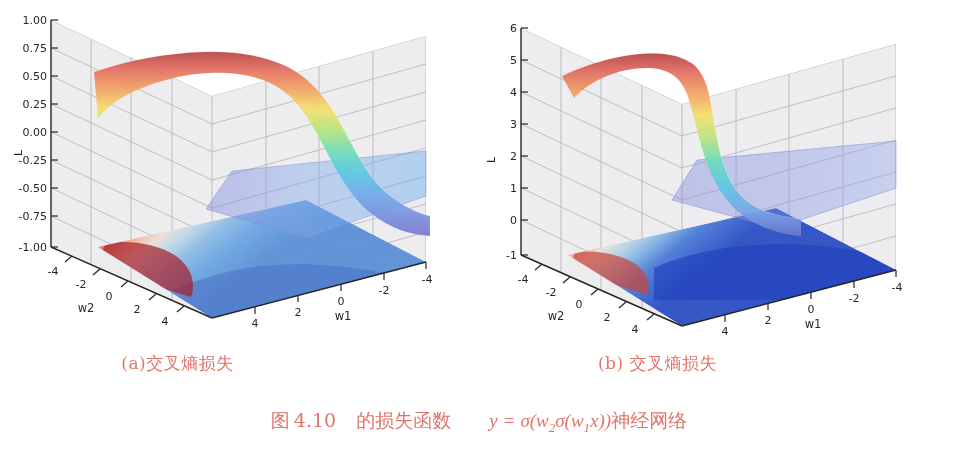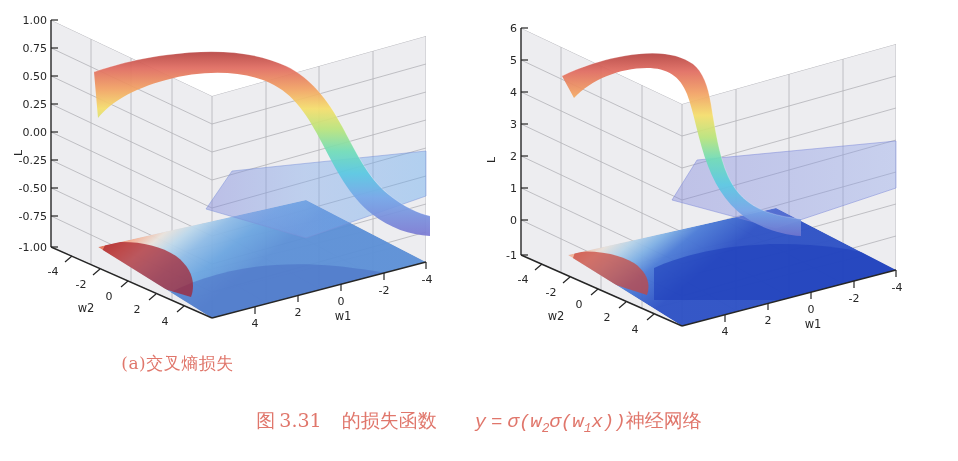--- a/index.html
+++ b/index.html
@@ -25,21 +25,21 @@
   .subcap-a{left:-62px;}
   .subcap-b{left:418px;}
 
   .figcap{
     position:absolute;left:0;width:958px;top:408px;text-align:center;
     font-family:"DejaVu Serif","Liberation Serif",serif;
     font-size:19px;color:#e0766b;white-space:nowrap;
   }
   .figcap .num{margin-right:4px;}
   .figcap .gap{display:inline-block;width:16px;}
-  .math{font-style:italic;font-family:Liberation Mono, monospace;margin-left:33px;}
+  .math{font-style:italic;font-family:Liberation Serif, serif;margin-left:33px;}
   .math sub{font-size:.68em;font-style:italic;}
   .eqsp{display:inline-block;width:5px;}
 </style>
 </head>
 <body>
 
 <div class="figure">
 
   <div class="panel panel-a">
     <svg class="plot-svg" width="479" height="345" viewBox="0 0 479 345">
@@ -404,18 +404,22 @@
         <text x="375" y="302">-2</text>
         <text x="418" y="291">-4</text>
       </g>
       <text class="axlabel" x="334" y="328" font-size="11.5" text-anchor="middle">w1</text>
     </svg>
   </div>
 
   <div class="subcap subcap-a">
     <span>(a)</span><span>交叉熵损失</span>
   </div>
+  <div class="subcap subcap-b">
+    <span>(b)</span>
+    <span>交叉熵损失</span>
+  </div>
 
   <div class="figcap">
-    <span class="num">图</span><span class="num">3.31</span><span class="gap"></span><span>的损失函数</span><span class="math"><span class="eqsp"></span>y<span class="eqsp"></span>=<span class="eqsp"></span>σ(w<sub>2</sub>σ(w<sub>1</sub>x))</span><span>神经网络</span>
+    <span class="num">图</span><span class="num">4.10</span><span class="gap"></span><span>的损失函数</span><span class="math"><span class="eqsp"></span>y<span class="eqsp"></span>=<span class="eqsp"></span>σ(w<sub>2</sub>σ(w<sub>1</sub>x))</span><span>神经网络</span>
   </div>
 
 </div>
 
 </body></html>

